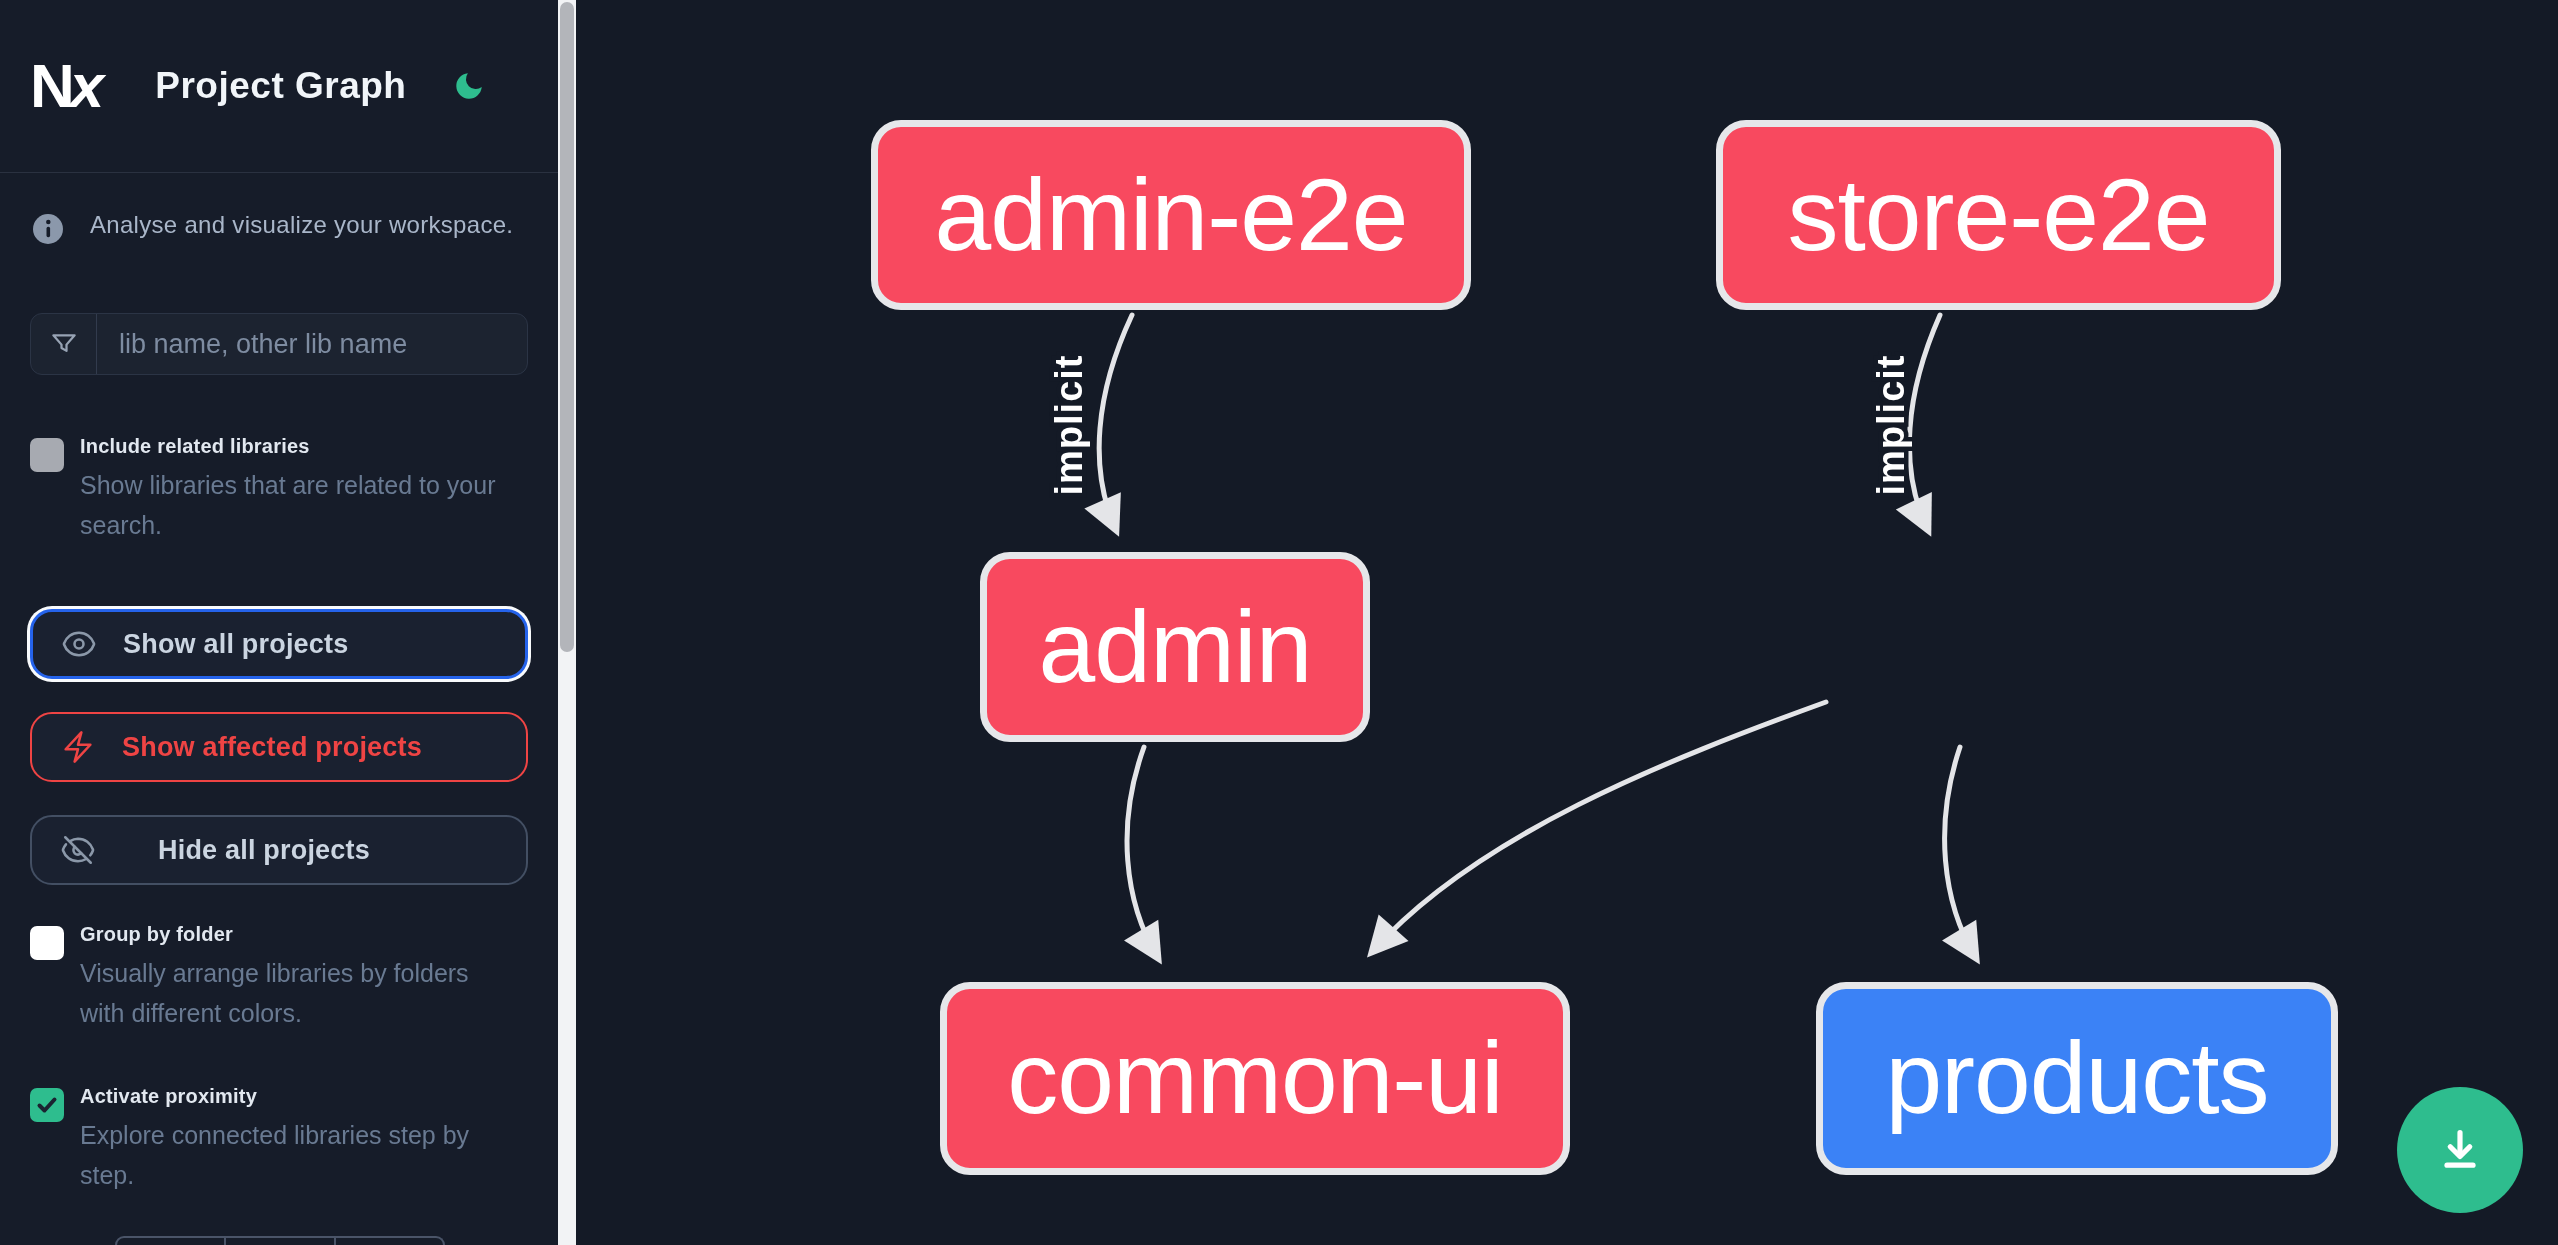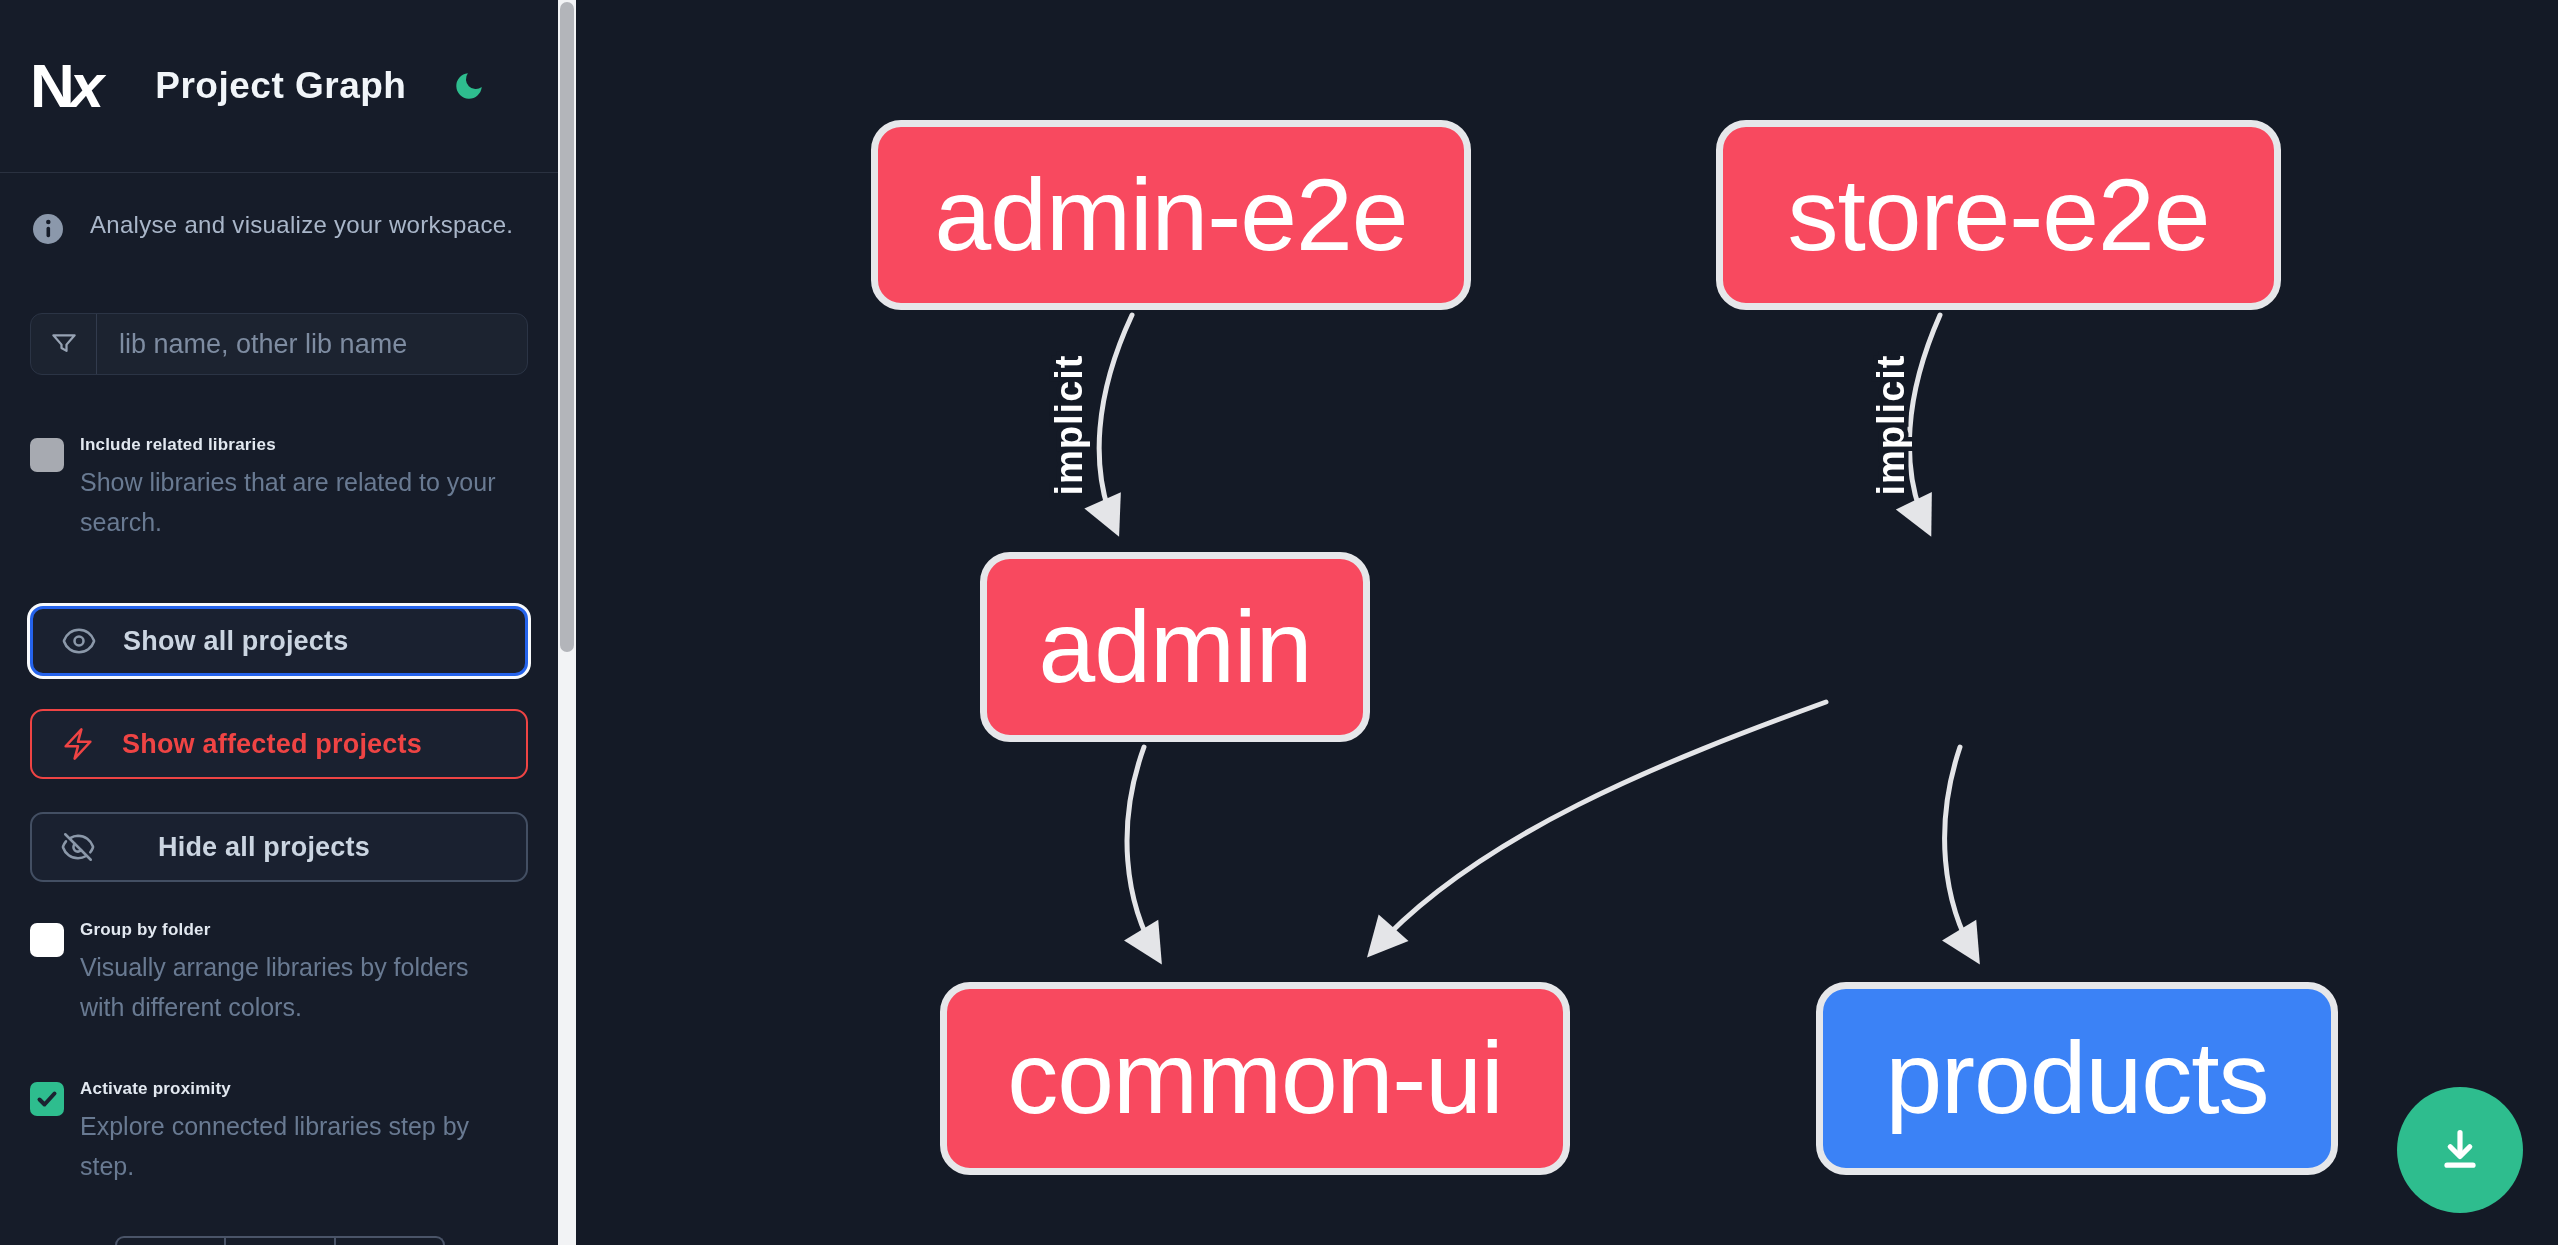--- a/index.html
+++ b/index.html
@@ -30,26 +30,26 @@
                   font-family:"Liberation Sans", sans-serif; }
   .search-input::placeholder { color:#7e8ca1; }
 
   .toggle-row { display:flex; align-items:flex-start; }
   .toggle-row.first { margin-top:60px; }
   .checkbox { width:34px; height:34px; border-radius:7px; margin-top:3px; flex:0 0 auto; }
   .checkbox.gray  { background:#a7aab1; }
   .checkbox.white { background:#ffffff; }
   .checkbox.checked { background:#2ebd8e; display:flex; align-items:center; justify-content:center; }
   .toggle-text { margin-left:16px; }
-  .toggle-label { color:#e2e8f0; font-size:17px; font-weight:700; letter-spacing:0.2px; }
+  .toggle-label { color:#e2e8f0; font-size:20px; font-weight:700; letter-spacing:0.2px; }
   .toggle-desc  { color:#697a92; font-size:25px; line-height:1.58; margin-top:8px; max-width:430px; }
 
   .btn-stack { margin-top:64px; }
   .side-btn { width:498px; height:70px; display:flex; align-items:center; padding:0 28px;
-              border-radius:13px; background:#1a2130; margin-bottom:33px; cursor:pointer; }
+              border-radius:22px; background:#1a2130; margin-bottom:33px; cursor:pointer; }
   .side-btn svg { flex:0 0 auto; }
   .side-btn .btn-label { margin-left:26px; font-size:27px; font-weight:700; color:#cbd5e1; letter-spacing:0.2px; }
   .side-btn.focused { border:3px solid #2563eb; box-shadow:0 0 0 3px #f8fafc; }
   .side-btn.affected { border:2px solid #ef4444; }
   .side-btn.affected .btn-label { color:#ef4444; }
   .side-btn.plain { border:2px solid #434f63;gap:36px; }
 
   .group-block { margin-top:38px; }
   .toggle-row + .toggle-row { margin-top:52px; }
 

